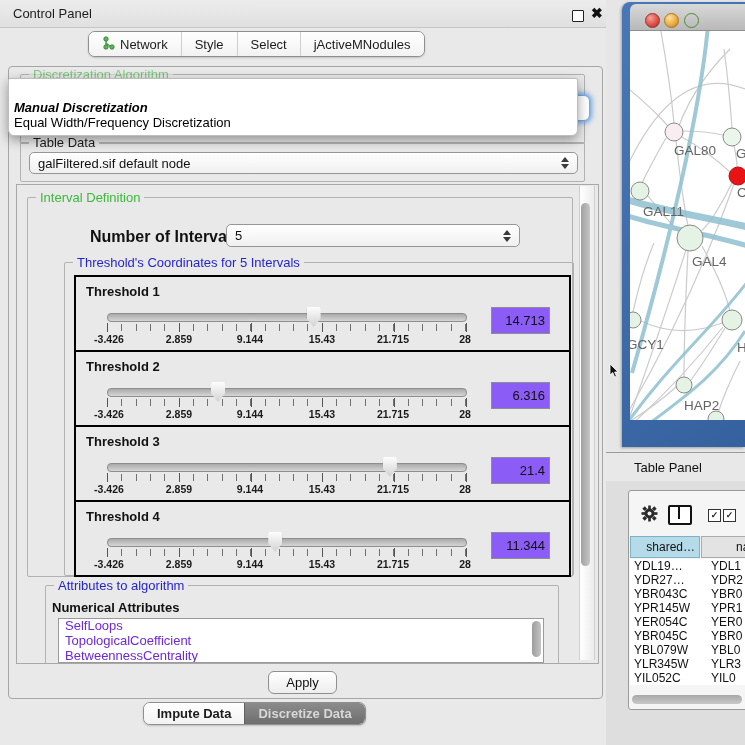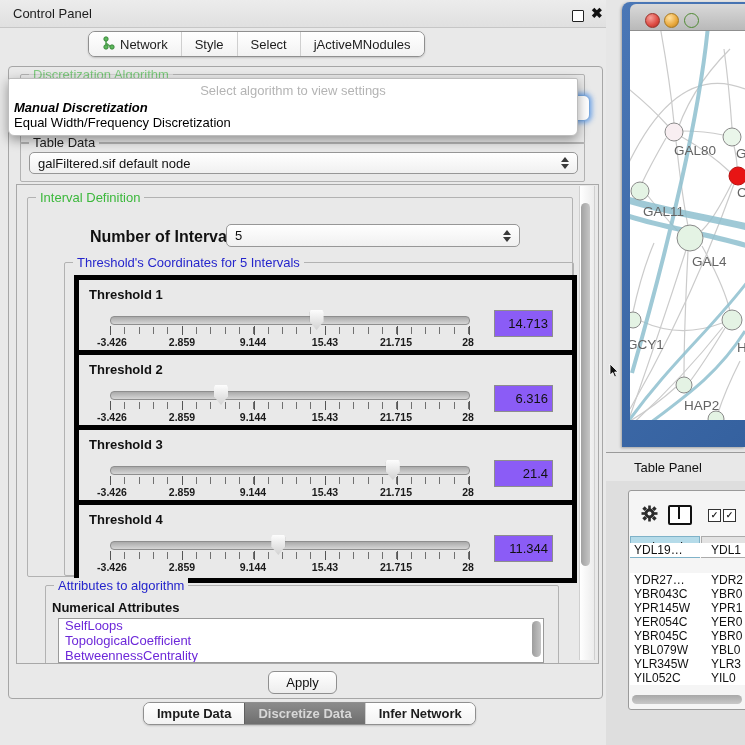--- a/index.html
+++ b/index.html
@@ -34,21 +34,21 @@
   .updown i.dn{border-top:5px solid #3a3a3a;}
   
   .popup{left:8px;top:78px;width:568px;height:56px;background:#fff;border:1px solid #bdbdbd;
          border-radius:2px 2px 6px 6px;box-shadow:0 4px 12px rgba(0,0,0,.38);z-index:50;}
   .popup .prompt{position:absolute;top:4px;left:0;width:100%;text-align:center;font-size:13px;color:#b4b4b4;}
   .popup .opt1{position:absolute;top:21px;left:5px;font-size:13px;font-weight:bold;color:#000;font-style:italic;}
   .popup .opt2{position:absolute;top:36px;left:5px;font-size:13px;color:#000;}
   .focuscombo{left:300px;top:95px;width:288px;height:24px;background:#fff;border:1px solid #7aa8dd;
               border-radius:6px;box-shadow:0 0 5px 2px rgba(92,153,230,.85);z-index:40;}
   
-  .thr{position:absolute;left:61px;width:493px;height:73px;border:5px solid #000000;background:#e9e9e9;}
+  .thr{position:absolute;left:61px;width:493px;height:73px;border:2px solid #000000;background:#e9e9e9;}
   .thr-label{position:absolute;left:10px;top:7px;font-size:13px;font-weight:bold;color:#111;}
   .sliderzone{position:absolute;left:0;top:28px;width:100%;height:44px;}
   .track{position:absolute;left:31px;top:8px;width:358px;height:7px;border:1px solid #8e8e8e;border-radius:4px;
          background:linear-gradient(#a9a9a9,#d6d6d6);}
   .thumb{position:absolute;top:2px;width:14px;height:20px;background:linear-gradient(#fdfdfd,#d2d2d2);
          clip-path:polygon(8% 0,92% 0,100% 12%,100% 58%,50% 100%,0 58%,0 12%);
          filter:drop-shadow(0 0 1px #777);}
   .ticks{position:absolute;left:31px;top:19px;width:359px;height:7px;
          background:repeating-linear-gradient(to right,#707070 0,#707070 1px,transparent 1px,transparent 14.32px);}
   .maj{position:absolute;top:-1px;width:1px;height:9px;background:#555;}
@@ -131,21 +131,20 @@
 
 <div class="abs outerpanel"></div>
 
 <div class="abs group" style="left:20px;top:74px;width:563px;height:68px;">
   <span class="gtitle" style="color:#3cb83c;opacity:.6;">Discretization Algorithm</span>
 </div>
 
 <div class="abs focuscombo"></div>
 
 <div class="abs popup">
-  <div class="prompt">Select algorithm to view settings</div>
   <div class="opt1">Manual Discretization</div>
   <div class="opt2">Equal Width/Frequency Discretization</div>
 </div>
 
 <div class="abs group" style="left:20px;top:142px;width:563px;height:38px;">
   <span class="gtitle" style="color:#1c1c1c;">Table Data</span>
   <div class="combo" style="position:absolute;left:8px;top:9px;width:549px;height:22px;">
     <span>galFiltered.sif default node</span>
     <span class="updown">
         <i class="up"></i>
@@ -283,23 +282,20 @@
 <div class="abs btn" style="left:268px;top:671px;width:67px;height:21px;">
   <span>Apply</span>
 </div>
 
 <div class="abs seg" style="left:143px;top:702px;height:21px;">
   <div class="s" style="font-weight:bold;">
     <span>Impute Data</span>
   </div>
   <div class="s sel" style="font-weight:bold;">
     <span>Discretize Data</span>
-  </div>
-  <div class="s" style="font-weight:bold;">
-    <span>Infer Network</span>
   </div>
 </div>
 
 <div class="abs rightbg"></div>
 
 <div class="abs netwin"></div>
 <div class="abs nettitle">
   <span class="light" style="left:15px;background:radial-gradient(circle at 35% 30%,#f6a09a,#dd4a42 60%,#a32f28);border:1px solid #99302a;"></span>
   <span class="light" style="left:34px;background:radial-gradient(circle at 35% 30%,#ffe0a0,#e9a83c 60%,#b57d22);border:1px solid #a8791f;"></span>
   <span class="light" style="left:54px;background:radial-gradient(circle at 35% 30%,#cdeab0,#7ab356 60%,#4f8a33;);border:1px solid #4f8a33;"></span>
@@ -395,21 +391,21 @@
   </span>
   <span class="colicon">
       <i></i>
     </span>
   <span class="chk" style="left:79px;">✓</span>
   <span class="chk" style="left:94px;">✓</span>
 
   <div class="th1">shared…</div>
   <div class="th2">na</div>
 
-  <div class="trow" style="top:52px;">
+  <div class="trow" style="top:68px;">
       <span class="c1">YDL19…</span>
       <span class="c2">YDL1</span>
     </div>
   <div class="trow" style="top:82px;">
       <span class="c1">YDR27…</span>
       <span class="c2">YDR2</span>
     </div>
   <div class="trow" style="top:96px;">
       <span class="c1">YBR043C</span>
       <span class="c2">YBR0</span>

